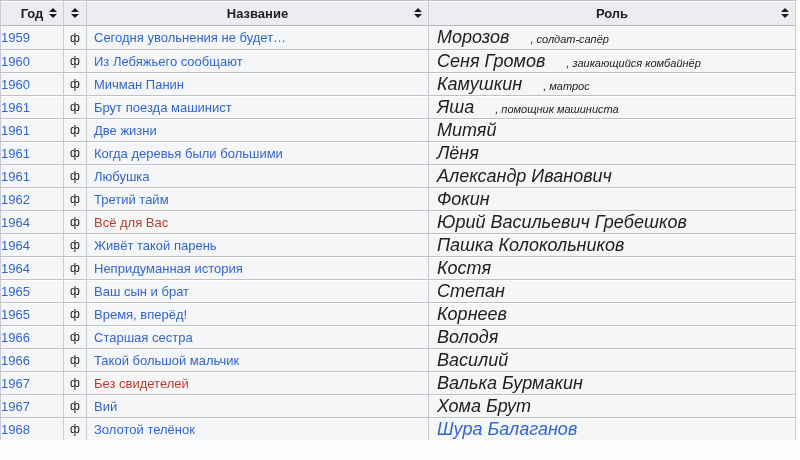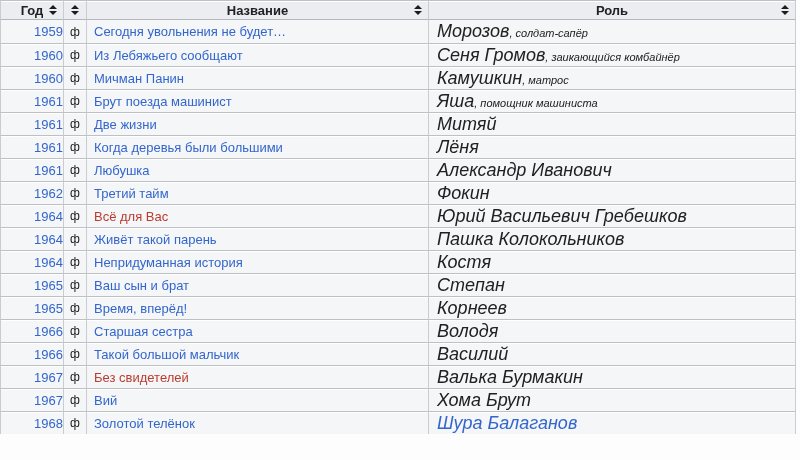--- a/index.html
+++ b/index.html
@@ -19,21 +19,21 @@
     border-collapse:separate;border-spacing:0;
     width:796px;table-layout:fixed;
   }
   col.c-year{width:64px;}
   col.c-mark{width:23px;}
   col.c-title{width:342px;}
   col.c-role{width:auto;}
 
   th{
     background:var(--header-bg);
-    height:20px;
+    height:26px;
     font-weight:bold;
     text-align:center;
     position:relative;
     border-top:1px solid var(--border-gray);
     border-bottom:1px solid #b3b7bb;
     border-right:1px solid var(--vline-gray);
     box-shadow:inset 0 1px 0 #ffffff;
     cursor:pointer;
     user-select:none;
   }
@@ -47,32 +47,32 @@
     border-right:1px solid var(--vline-gray);
     box-shadow:inset 0 1px 0 #ffffff;
     vertical-align:middle;
     white-space:nowrap;
     overflow:hidden;
   }
   tbody tr:first-child td{border-top:none;box-shadow:none;}
   td:first-child{border-left:1px solid var(--vline-gray);}
   td:last-child{border-right:1px solid var(--vline-gray);}
 
-  td.year{padding-left:10px;text-align:right;}
+  td.year{}
   td.mark{text-align:center;font-size:12px;color:var(--text-dark);}
   td.title{padding-left:7px;}
   td.role{padding-left:8px;font-style:italic;}
 
   a{text-decoration:none;cursor:pointer;}
   a.blue{color:var(--link-blue);}
   a.red{color:var(--link-red);}
 
   .role-name{font-size:18px;}
   .role-name.linked{color:var(--link-blue);}
-  .role-desc{font-size:11px;}
+  .role-desc{font-size:11px;padding-left:21px;}
 
   .sort-icon{
     position:absolute;right:6px;top:50%;
     transform:translateY(-50%);
     display:inline-block;
   }
   .sort-icon i{
     display:block;width:0;height:0;
     border-left:4px solid transparent;
     border-right:4px solid transparent;

